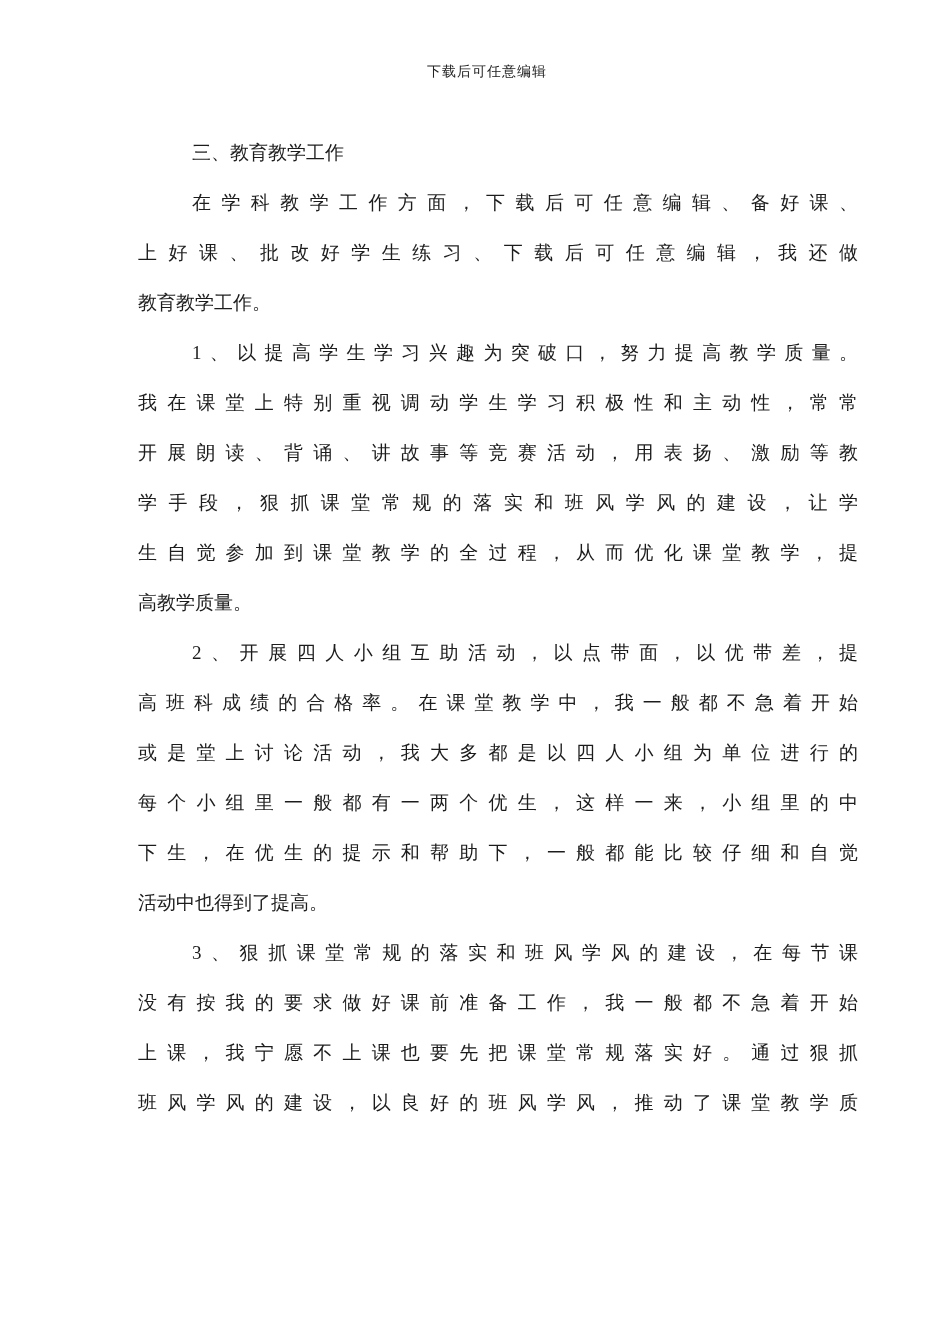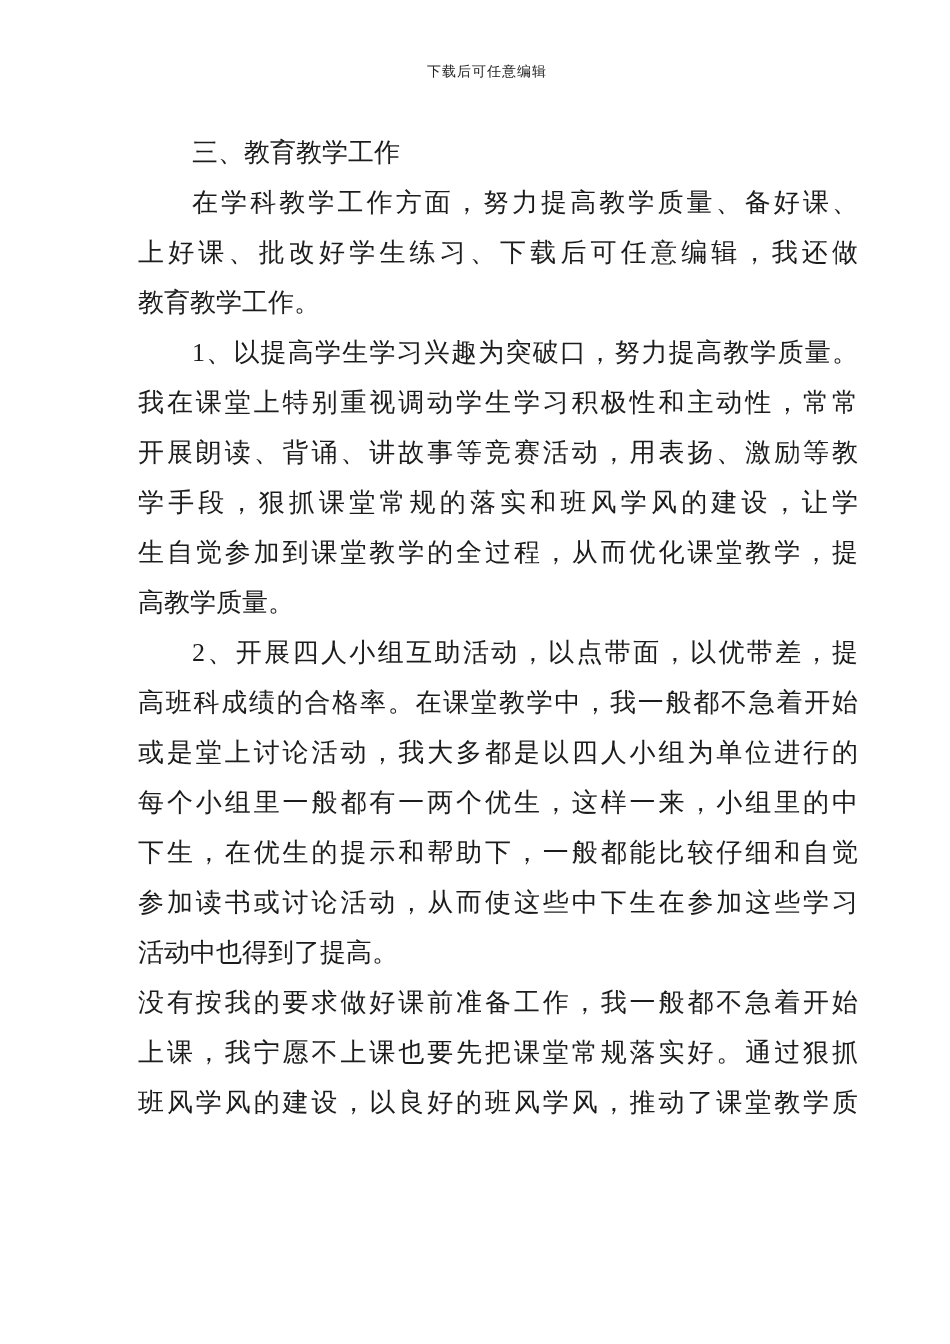--- a/index.html
+++ b/index.html
@@ -29,21 +29,21 @@
   }
   .doc-body {
     position: absolute;
     left: 138px;
     top: 128px;
     width: 720px;
   }
   .line {
     height: 50px;
     line-height: 50px;
-    font-size: 26px;
+    font-size: 19px;
     white-space: normal;
     overflow: visible;
     text-align: left;
     text-align-last: left;
   }
   .line.justify {
     text-align: justify;
     text-align-last: justify;
     text-justify: inter-character;
   }
@@ -51,33 +51,33 @@
     text-indent: 54px;
   }
 </style>
 </head>
 <body>
 
 <div class="page">
   <div class="doc-header">下载后可任意编辑</div>
   <div class="doc-body">
       <div class="line indent">三、教育教学工作</div>
-      <div class="line indent justify">在学科教学工作方面，努力提高教学质量、备好课、</div>
+      <div class="line indent justify">在学科教学工作方面，下载后可任意编辑、备好课、</div>
       <div class="line justify">上好课、批改好学生练习、下载后可任意编辑，我还做</div>
       <div class="line">教育教学工作。</div>
       <div class="line indent justify">1、以提高学生学习兴趣为突破口，努力提高教学质量。</div>
       <div class="line justify">我在课堂上特别重视调动学生学习积极性和主动性，常常</div>
       <div class="line justify">开展朗读、背诵、讲故事等竞赛活动，用表扬、激励等教</div>
       <div class="line justify">学手段，狠抓课堂常规的落实和班风学风的建设，让学</div>
       <div class="line justify">生自觉参加到课堂教学的全过程，从而优化课堂教学，提</div>
       <div class="line">高教学质量。</div>
       <div class="line indent justify">2、开展四人小组互助活动，以点带面，以优带差，提</div>
       <div class="line justify">高班科成绩的合格率。在课堂教学中，我一般都不急着开始</div>
       <div class="line justify">或是堂上讨论活动，我大多都是以四人小组为单位进行的</div>
       <div class="line justify">每个小组里一般都有一两个优生，这样一来，小组里的中</div>
       <div class="line justify">下生，在优生的提示和帮助下，一般都能比较仔细和自觉</div>
-      <div class="line justify">参加读书或讨论活动，从而使这些中下生在参加这些学习</div>
       <div class="line">活动中也得到了提高。</div>
+      <div class="line indent justify">3、狠抓课堂常规的落实和班风学风的建设，在每节课</div>
       <div class="line justify">没有按我的要求做好课前准备工作，我一般都不急着开始</div>
       <div class="line justify">上课，我宁愿不上课也要先把课堂常规落实好。通过狠抓</div>
       <div class="line justify">班风学风的建设，以良好的班风学风，推动了课堂教学质</div>
     </div>
 </div>
 
 </body></html>

